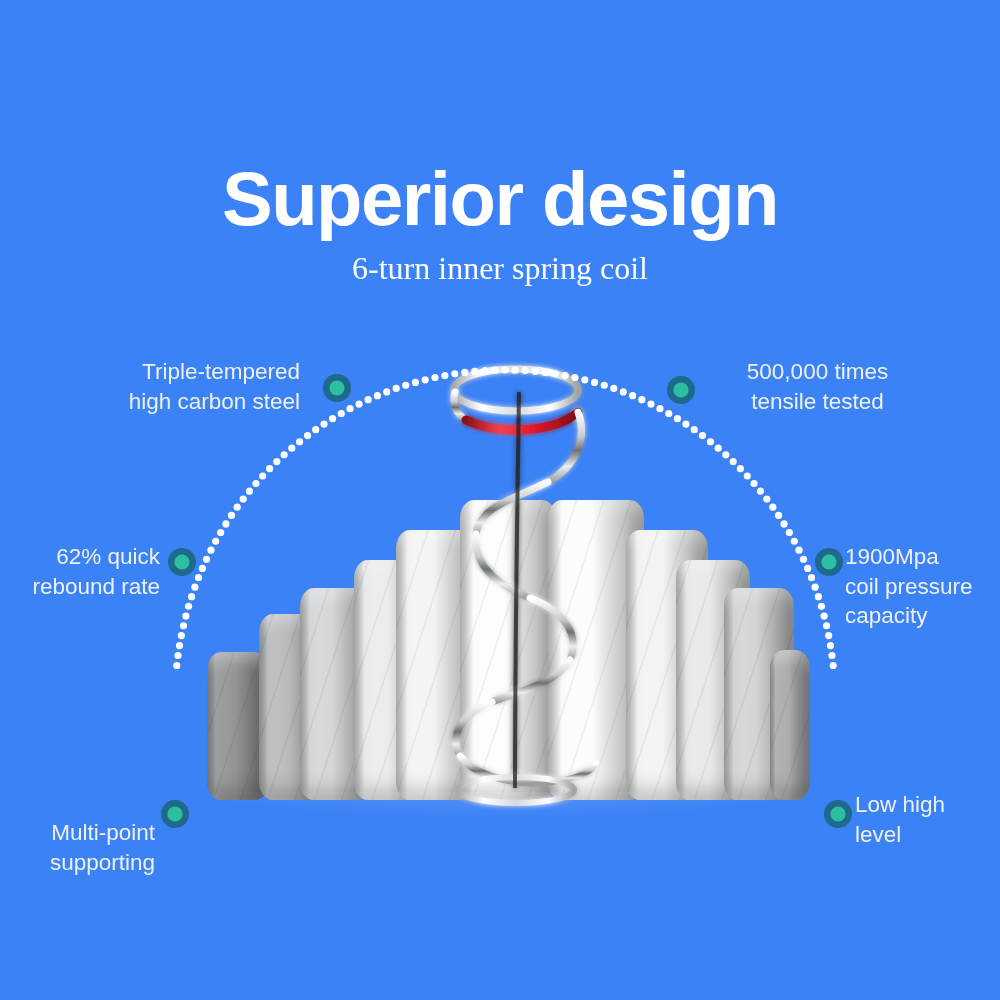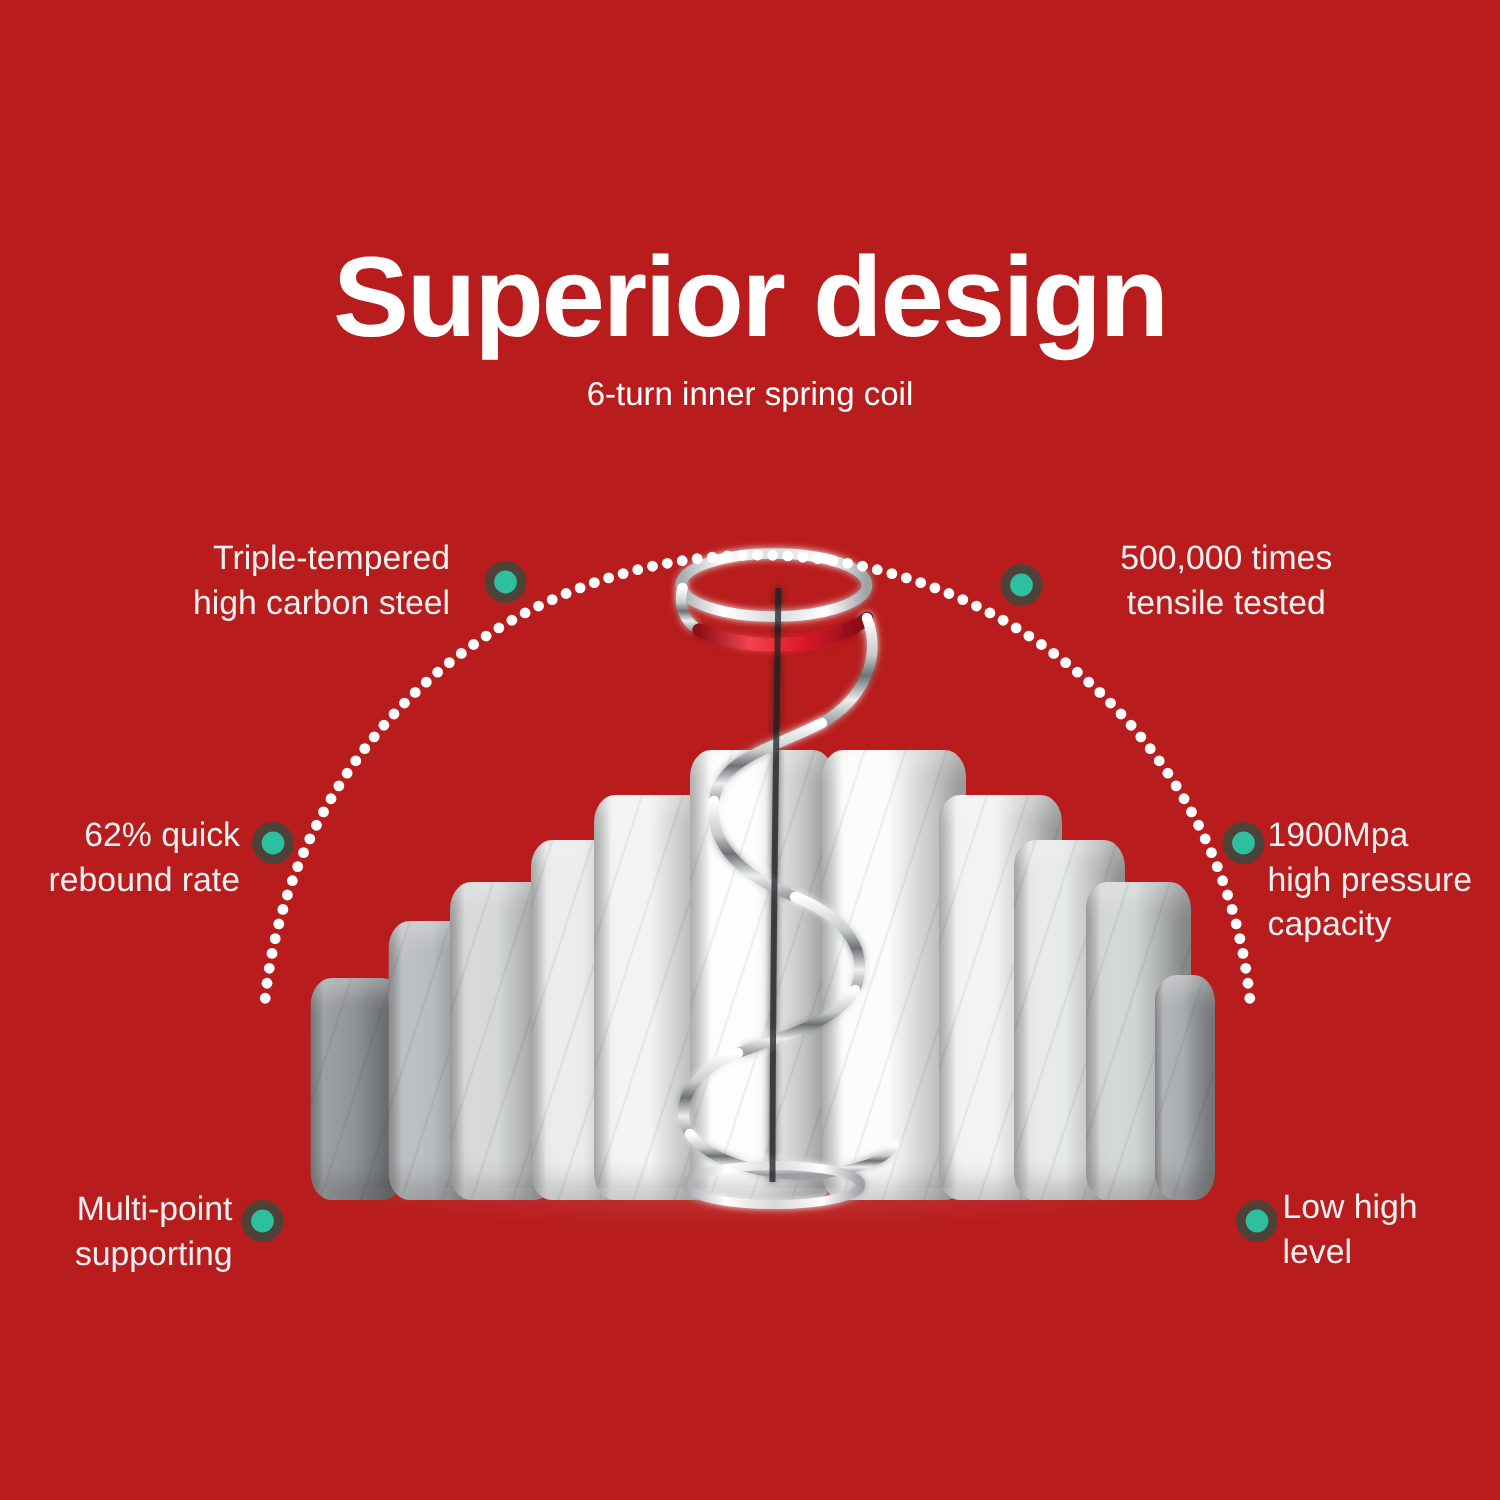--- a/index.html
+++ b/index.html
@@ -4,21 +4,21 @@
 <style>
   html, body {
     margin: 0;
     padding: 0;
     background: #000000;
   }
   #page {
     position: relative;
     width: 1000px;
     height: 1000px;
-    background: #b91c1c;
+    background: #3b82f6;
     overflow: hidden;
     font-family: "Liberation Sans", sans-serif;
     -webkit-font-smoothing: antialiased;
   }
 
   
   #heading-block {
     position: absolute;
     left: 0;
     top: 160px;
@@ -29,22 +29,22 @@
     font-family: "Liberation Sans", sans-serif;
     font-size: 76px;
     font-weight: 700;
     letter-spacing: -1.5px;
     color: #ffffff;
     line-height: 1.02;
     margin: 0;
     padding: 0;
   }
   #subtitle {
-    font-family: Liberation Sans, sans-serif;
-    font-size: 22px;
+    font-family: Liberation Serif, serif;
+    font-size: 32px;
     font-weight: 400;
     color: #ffffff;
     letter-spacing: 0px;
     margin: 12px 0 0 0;
     padding: 0;
   }
 
   
   .label {
     position: absolute;
@@ -56,21 +56,21 @@
     white-space: pre-line;
     margin-top: 12px;
   }
   .label.right-al { text-align: right; }
   .label.left-al  { text-align: left; }
 
   #label-steel    { left: 70px;  top: 345px; width: 230px; text-align: right; }
   #label-tensile  { left: 700px; top: 345px; width: 235px; text-align: center; }
   #label-rebound  { left: 0px;   top: 530px; width: 160px; text-align: right; }
   #label-pressure { left: 845px; top: 530px; width: 155px; text-align: left; }
-  #label-multi    { left: 0px;   top: 779px; width: 155px; text-align: right; }
+  #label-multi    { left: 0px;   top: 806px; width: 155px; text-align: right; }
   #label-sound    { left: 855px; top: 778px; width: 145px; text-align: left; }
 
   
   #overlay {
     position: absolute;
     left: 0; top: 0;
     width: 1000px; height: 1000px;
     pointer-events: none;
   }
 
@@ -328,21 +328,21 @@
   <div class="label right-al" id="label-steel">Triple-tempered
 high carbon steel</div>
 
   <div class="label left-al" id="label-tensile">500,000 times
 tensile tested</div>
 
   <div class="label right-al" id="label-rebound">62% quick
 rebound rate</div>
 
   <div class="label left-al" id="label-pressure">1900Mpa
-high pressure
+coil pressure
 capacity</div>
 
   <div class="label right-al" id="label-multi">Multi-point
 supporting</div>
 
   <div class="label left-al" id="label-sound">Low high
 level</div>
 
 </div>
 

